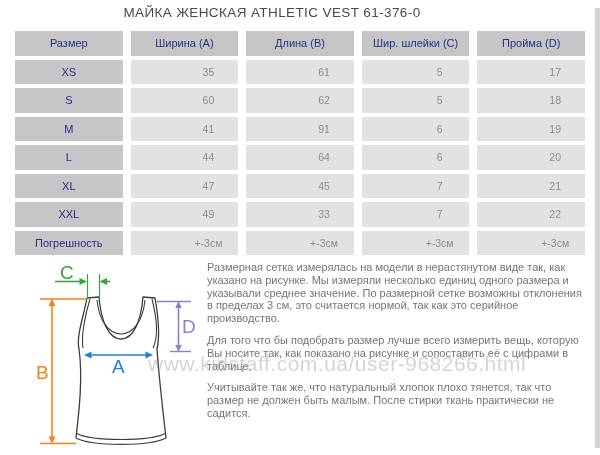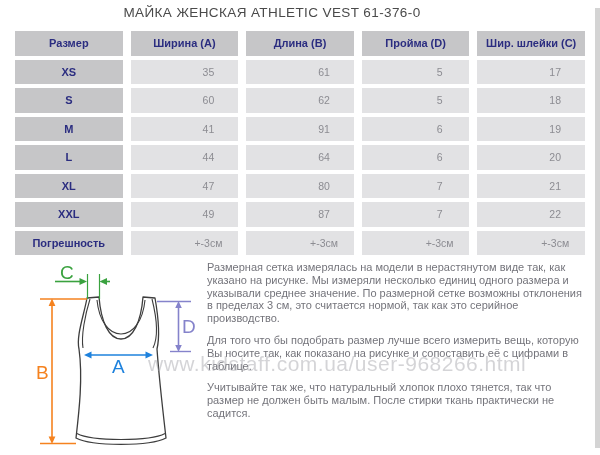--- a/index.html
+++ b/index.html
@@ -11,21 +11,21 @@
     position:absolute;top:5px;left:0;width:544px;text-align:center;
     font-size:13.5px;color:#4a4a4a;letter-spacing:.4px;
   }
   .size-table{
     position:absolute;left:15px;top:31px;width:570px;
     display:grid;grid-template-columns:repeat(5,1fr);
     column-gap:8px;row-gap:4px;grid-auto-rows:24.5px;
   }
   .cell{display:flex;align-items:center;justify-content:center;}
   .cell.head{
-    background:#c6c6c8;color:#2b2d80;font-weight:bold;font-size:11px;
+    background:#c6c6c8;color:#2b2d80;font-weight:normal;font-size:11px;
   }
   .cell.val{
     background:#e2e2e4;color:#8c8c92;font-size:10.5px;padding-left:48px;
   }
   .diagram{position:absolute;left:5px;top:258px;width:200px;height:197px;}
   .shirt{fill:#ffffff;stroke:#3d3d3d;stroke-width:1.3;stroke-linejoin:round;}
   .shirt-line{fill:none;stroke:#3d3d3d;stroke-width:1.1;}
   .mA{stroke:#1e82dd;}.mB{stroke:#f5821f;}.mC{stroke:#3aa23f;}.mD{stroke:#8583cb;}
   .fA{fill:#1e82dd;}.fB{fill:#f5821f;}.fC{fill:#3aa23f;}.fD{fill:#8583cb;}
   .mlabel{font-family:"Liberation Sans",sans-serif;font-size:19px;}
@@ -45,22 +45,22 @@
 </style>
 </head>
 <body>
 
 <div class="page-title">МАЙКА ЖЕНСКАЯ ATHLETIC VEST 61-376-0</div>
 
 <div class="size-table">
   <div class="cell head">Размер</div>
   <div class="cell head">Ширина (А)</div>
   <div class="cell head">Длина (В)</div>
+  <div class="cell head">Шир. шлейки (С)</div>
   <div class="cell head">Пройма (D)</div>
-  <div class="cell head">Шир. шлейки (С)</div>
 
   <div class="cell head">XS</div>
   <div class="cell val">35</div>
   <div class="cell val">61</div>
   <div class="cell val">5</div>
   <div class="cell val">17</div>
 
   <div class="cell head">S</div>
   <div class="cell val">60</div>
   <div class="cell val">62</div>
@@ -74,27 +74,27 @@
   <div class="cell val">19</div>
 
   <div class="cell head">L</div>
   <div class="cell val">44</div>
   <div class="cell val">64</div>
   <div class="cell val">6</div>
   <div class="cell val">20</div>
 
   <div class="cell head">XL</div>
   <div class="cell val">47</div>
-  <div class="cell val">80</div>
+  <div class="cell val">45</div>
   <div class="cell val">7</div>
   <div class="cell val">21</div>
 
   <div class="cell head">XXL</div>
   <div class="cell val">49</div>
-  <div class="cell val">87</div>
+  <div class="cell val">33</div>
   <div class="cell val">7</div>
   <div class="cell val">22</div>
 
   <div class="cell head">Погрешность</div>
   <div class="cell val">+-3см</div>
   <div class="cell val">+-3см</div>
   <div class="cell val">+-3см</div>
   <div class="cell val">+-3см</div>
 </div>
 

